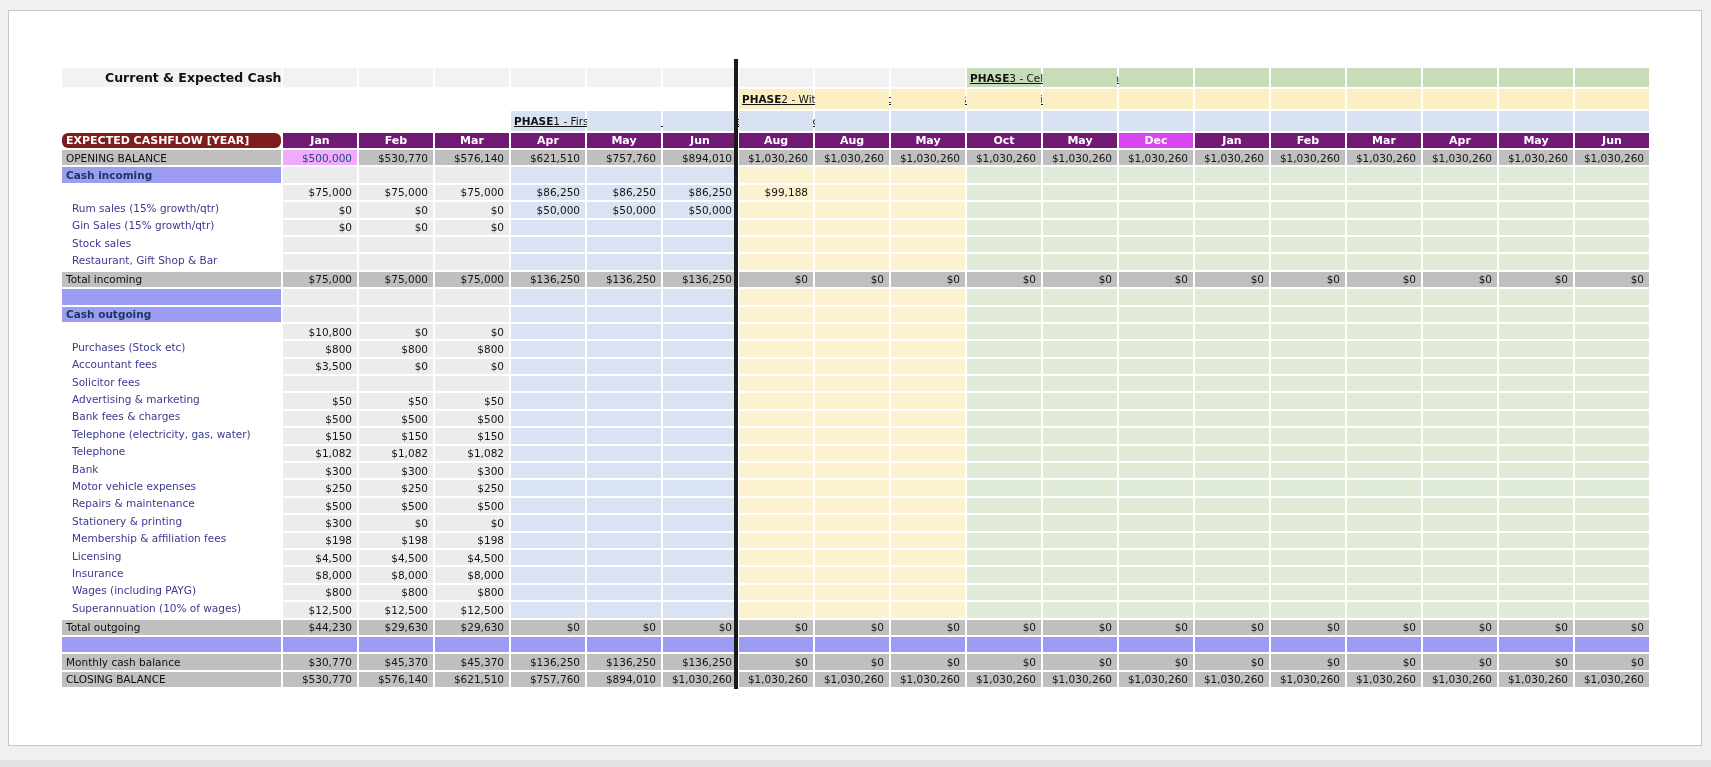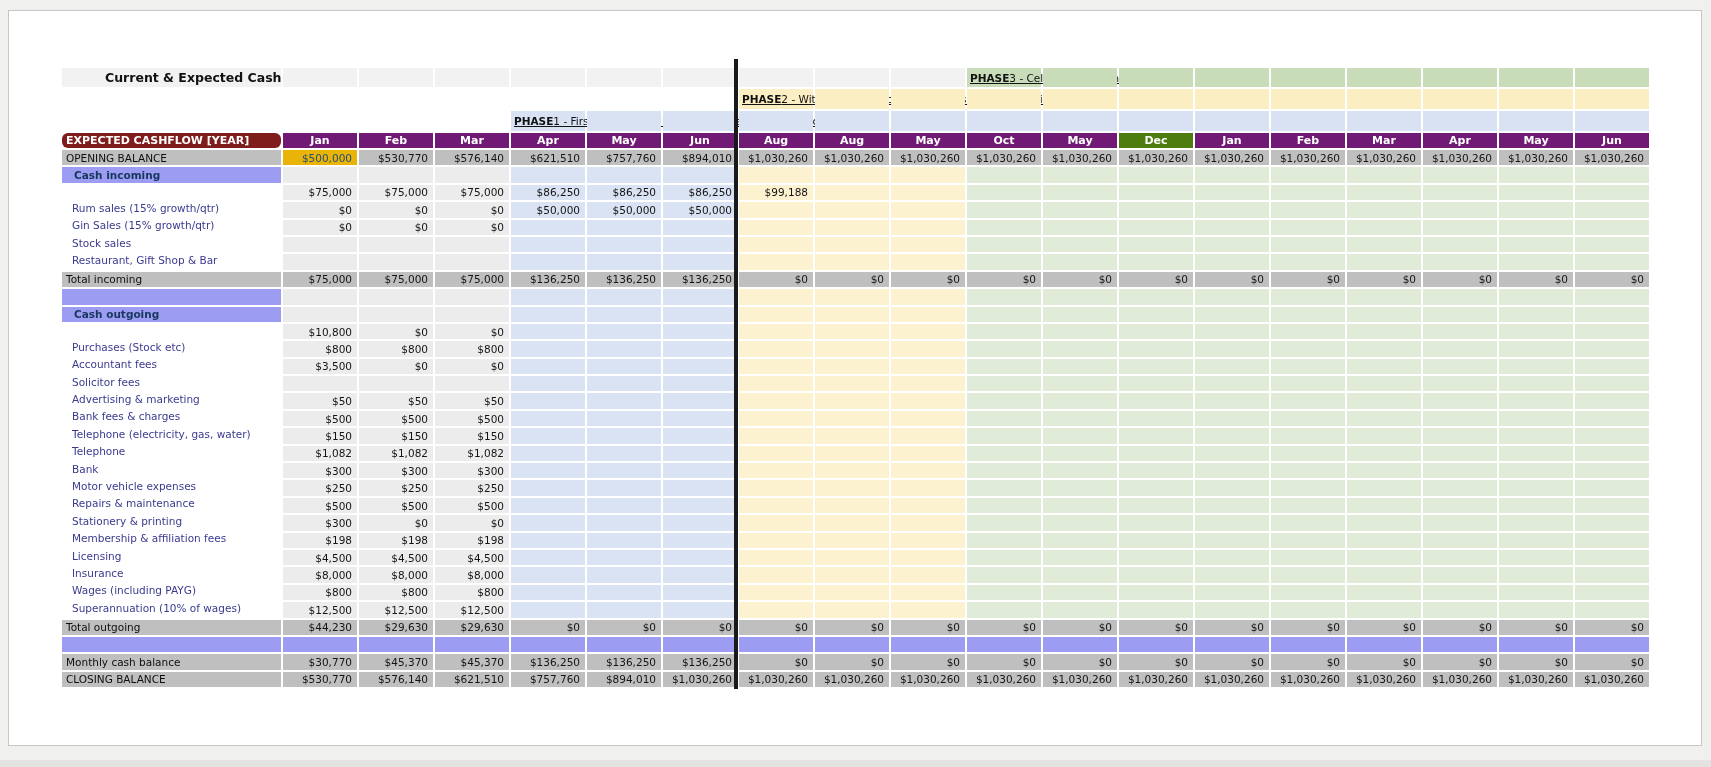--- a/index.html
+++ b/index.html
@@ -35,35 +35,35 @@
   .b-green { background: #C9DCBA; }
   .b-cream { background: #FBEEC3; }
   .b-blue  { background: #D8E2F3; }
   .title-span { font-weight: bold; font-size: 12.5px; color: #111111; padding-left: 43px; }
   .phase { padding-left: 3px; text-decoration: underline; }
   .phase span { font-size: 10.5px; color: #111111; }
   .ph-b { font-weight: bold; }
   
   .h-label { background: #7f1d1d; color: #FFFFFF; font-weight: bold; font-size: 11px; padding-left: 4px; border-radius: 6px; }
   .h-month { background: #701a75; color: #FFFFFF; font-weight: bold; font-size: 11px; justify-content: center; }
-  .h-dark  { background: #4d7c0f; }
+  .h-dark  { background: #d946ef; }
   
   .l-summary { background: #BFBFBF; font-weight: normal; color: #0E0E0E; padding-left: 4px; }
-  .l-section { background: #9C9CF2; font-weight: bold; color: #17375E; padding-left: 12px; }
+  .l-section { background: #9C9CF2; font-weight: bold; color: #17375E; padding-left: 4px; }
   .l-item    { background: #9C9CF2; color: #3A3A8F; padding-left: 10px; margin-top: 23px; }
   .l-spacer  { background: #9C9CF2; }
   
   .num { justify-content: flex-end; padding-right: 5px; }
   .v-summary { background: #BFBFBF; }
   .v-peri    { background: #9C9CF2; }
   .c-base { background: #ECECEC; }
   .c-p1   { background: #DAE3F3; }
   .c-p2   { background: #FDF2CF; }
   .c-p3   { background: #E0EBD8; }
-  .v-hl   { background: #eab308; color: #1F4E79; }
+  .v-hl   { background: #f0abfc; color: #1F4E79; }
   
   .pagebreak {
     position: absolute; left: 725px; top: 48px; width: 3px; height: 630px;
     background: #FFFFFF;
     border-left: 2px solid #1A1A1A; border-right: 2px solid #1A1A1A;
   }
 </style>
 </head>
 <body>
 

